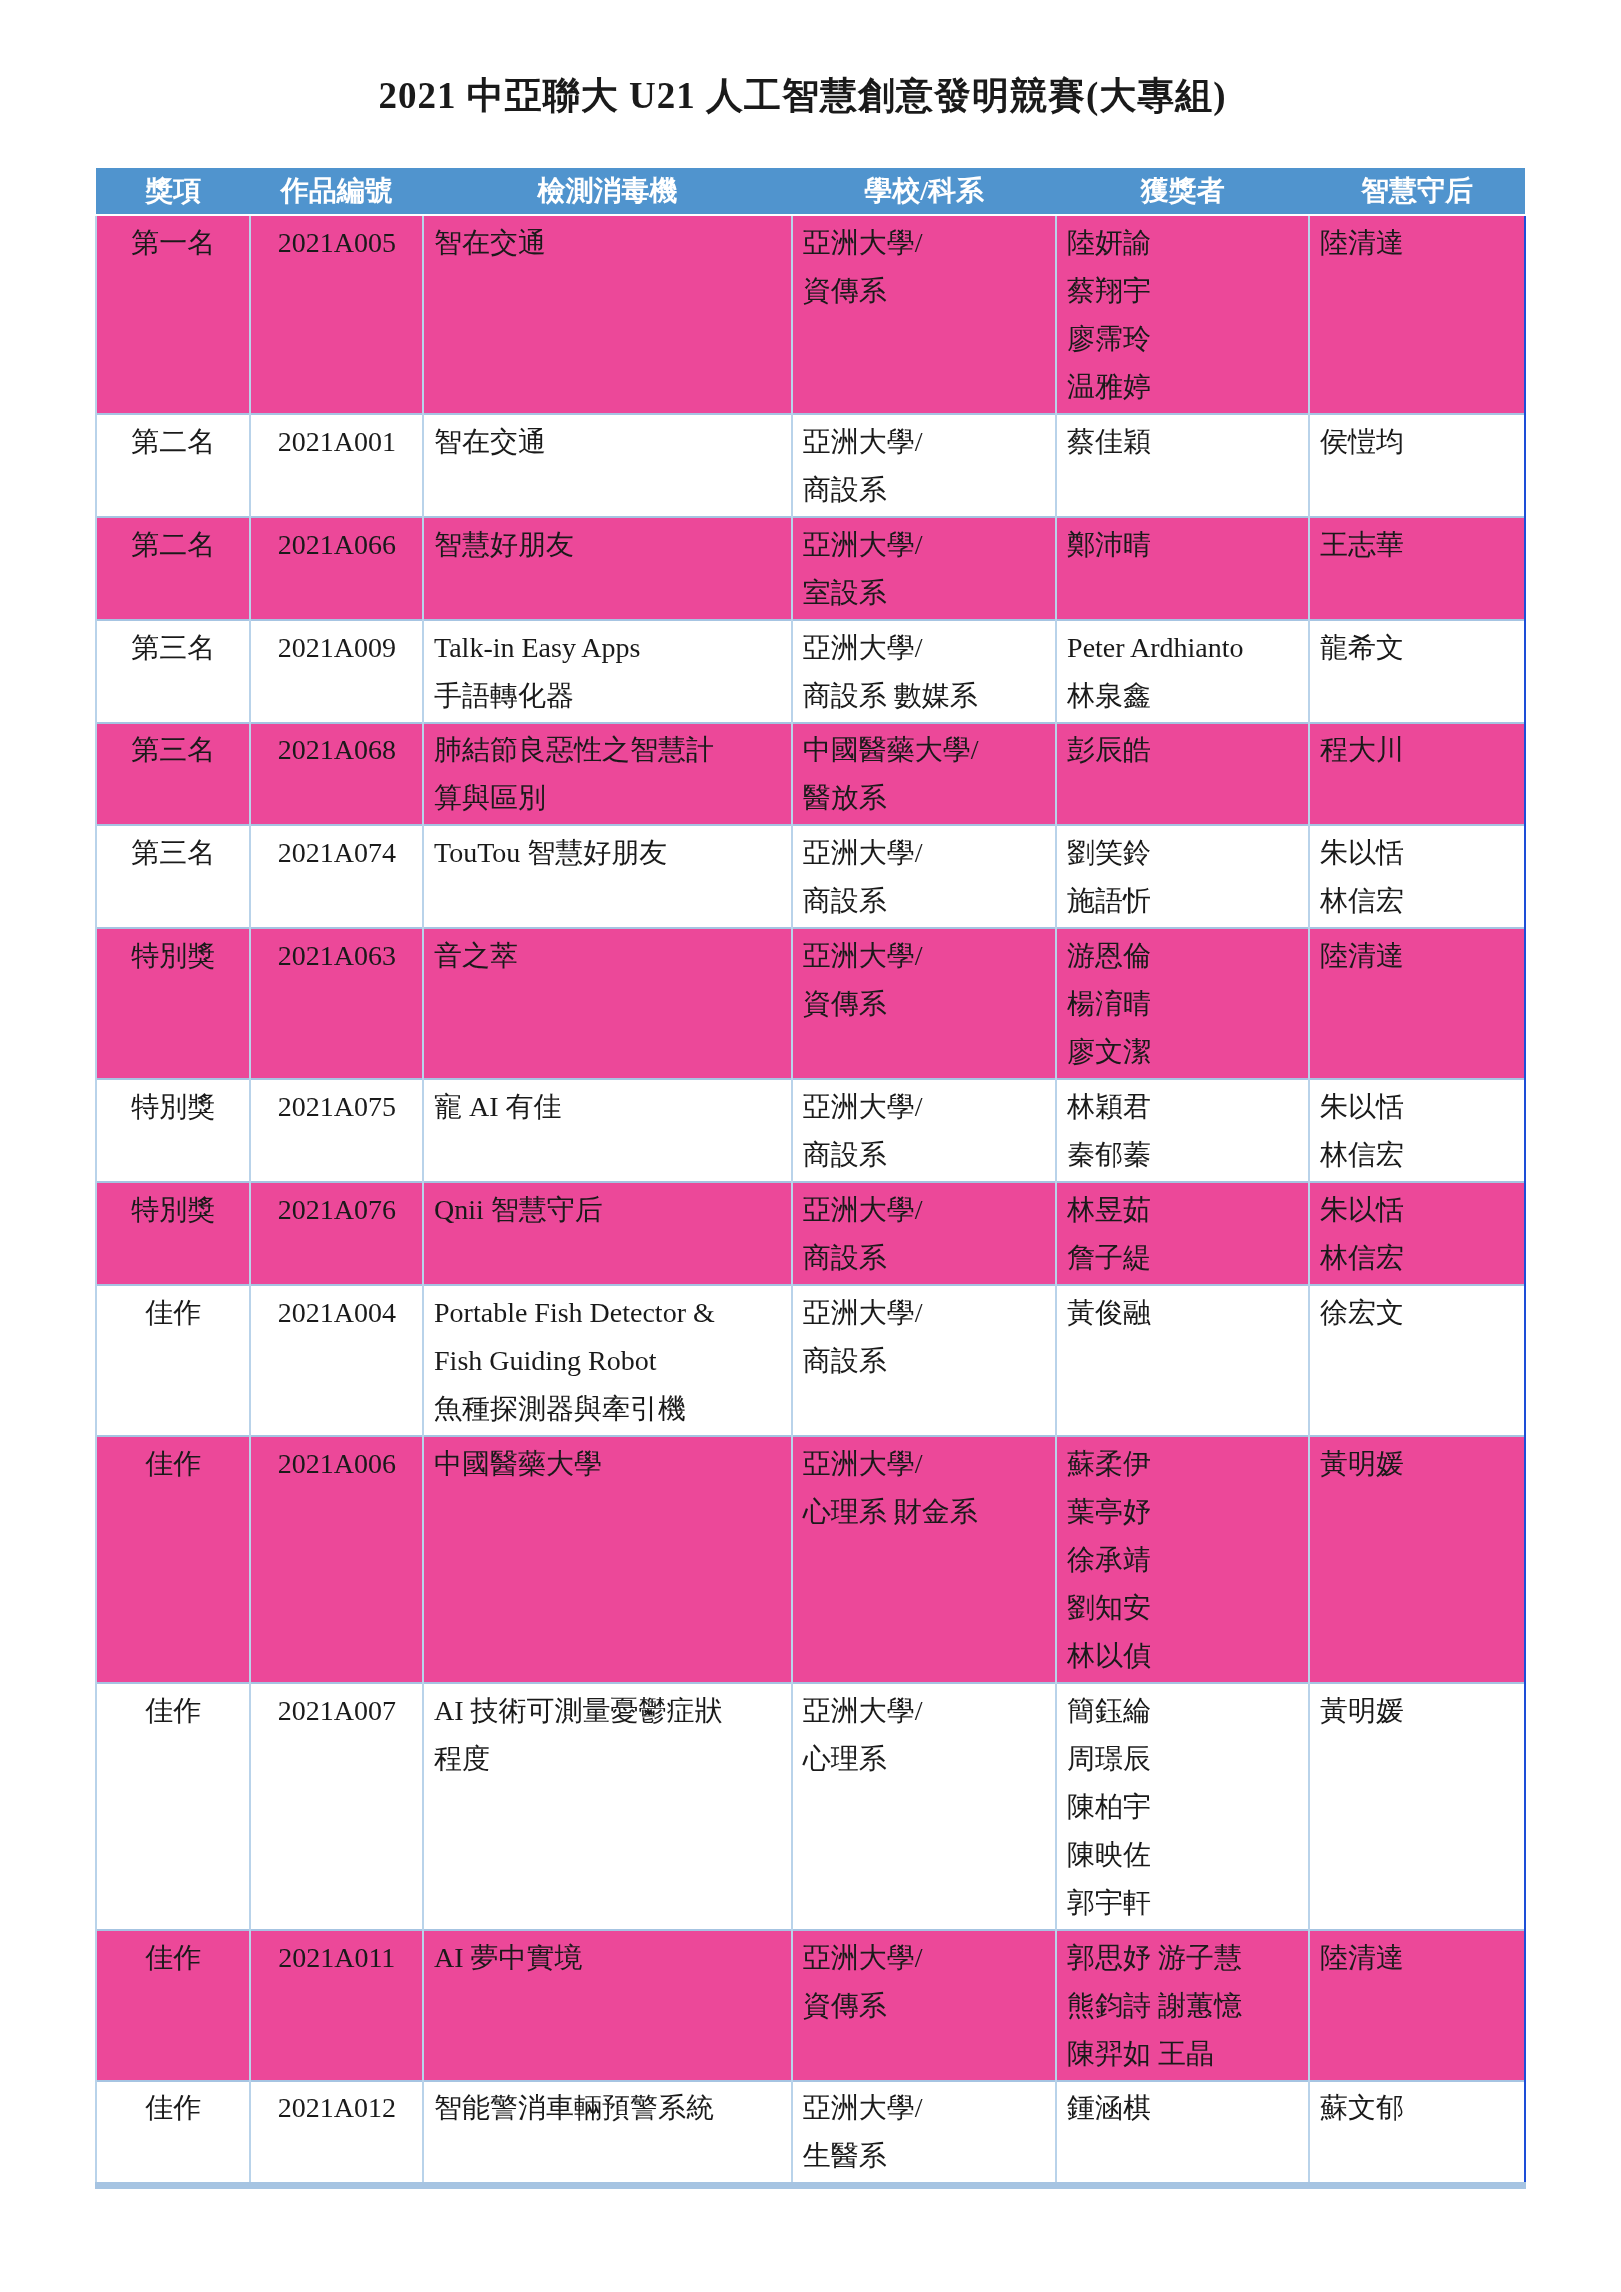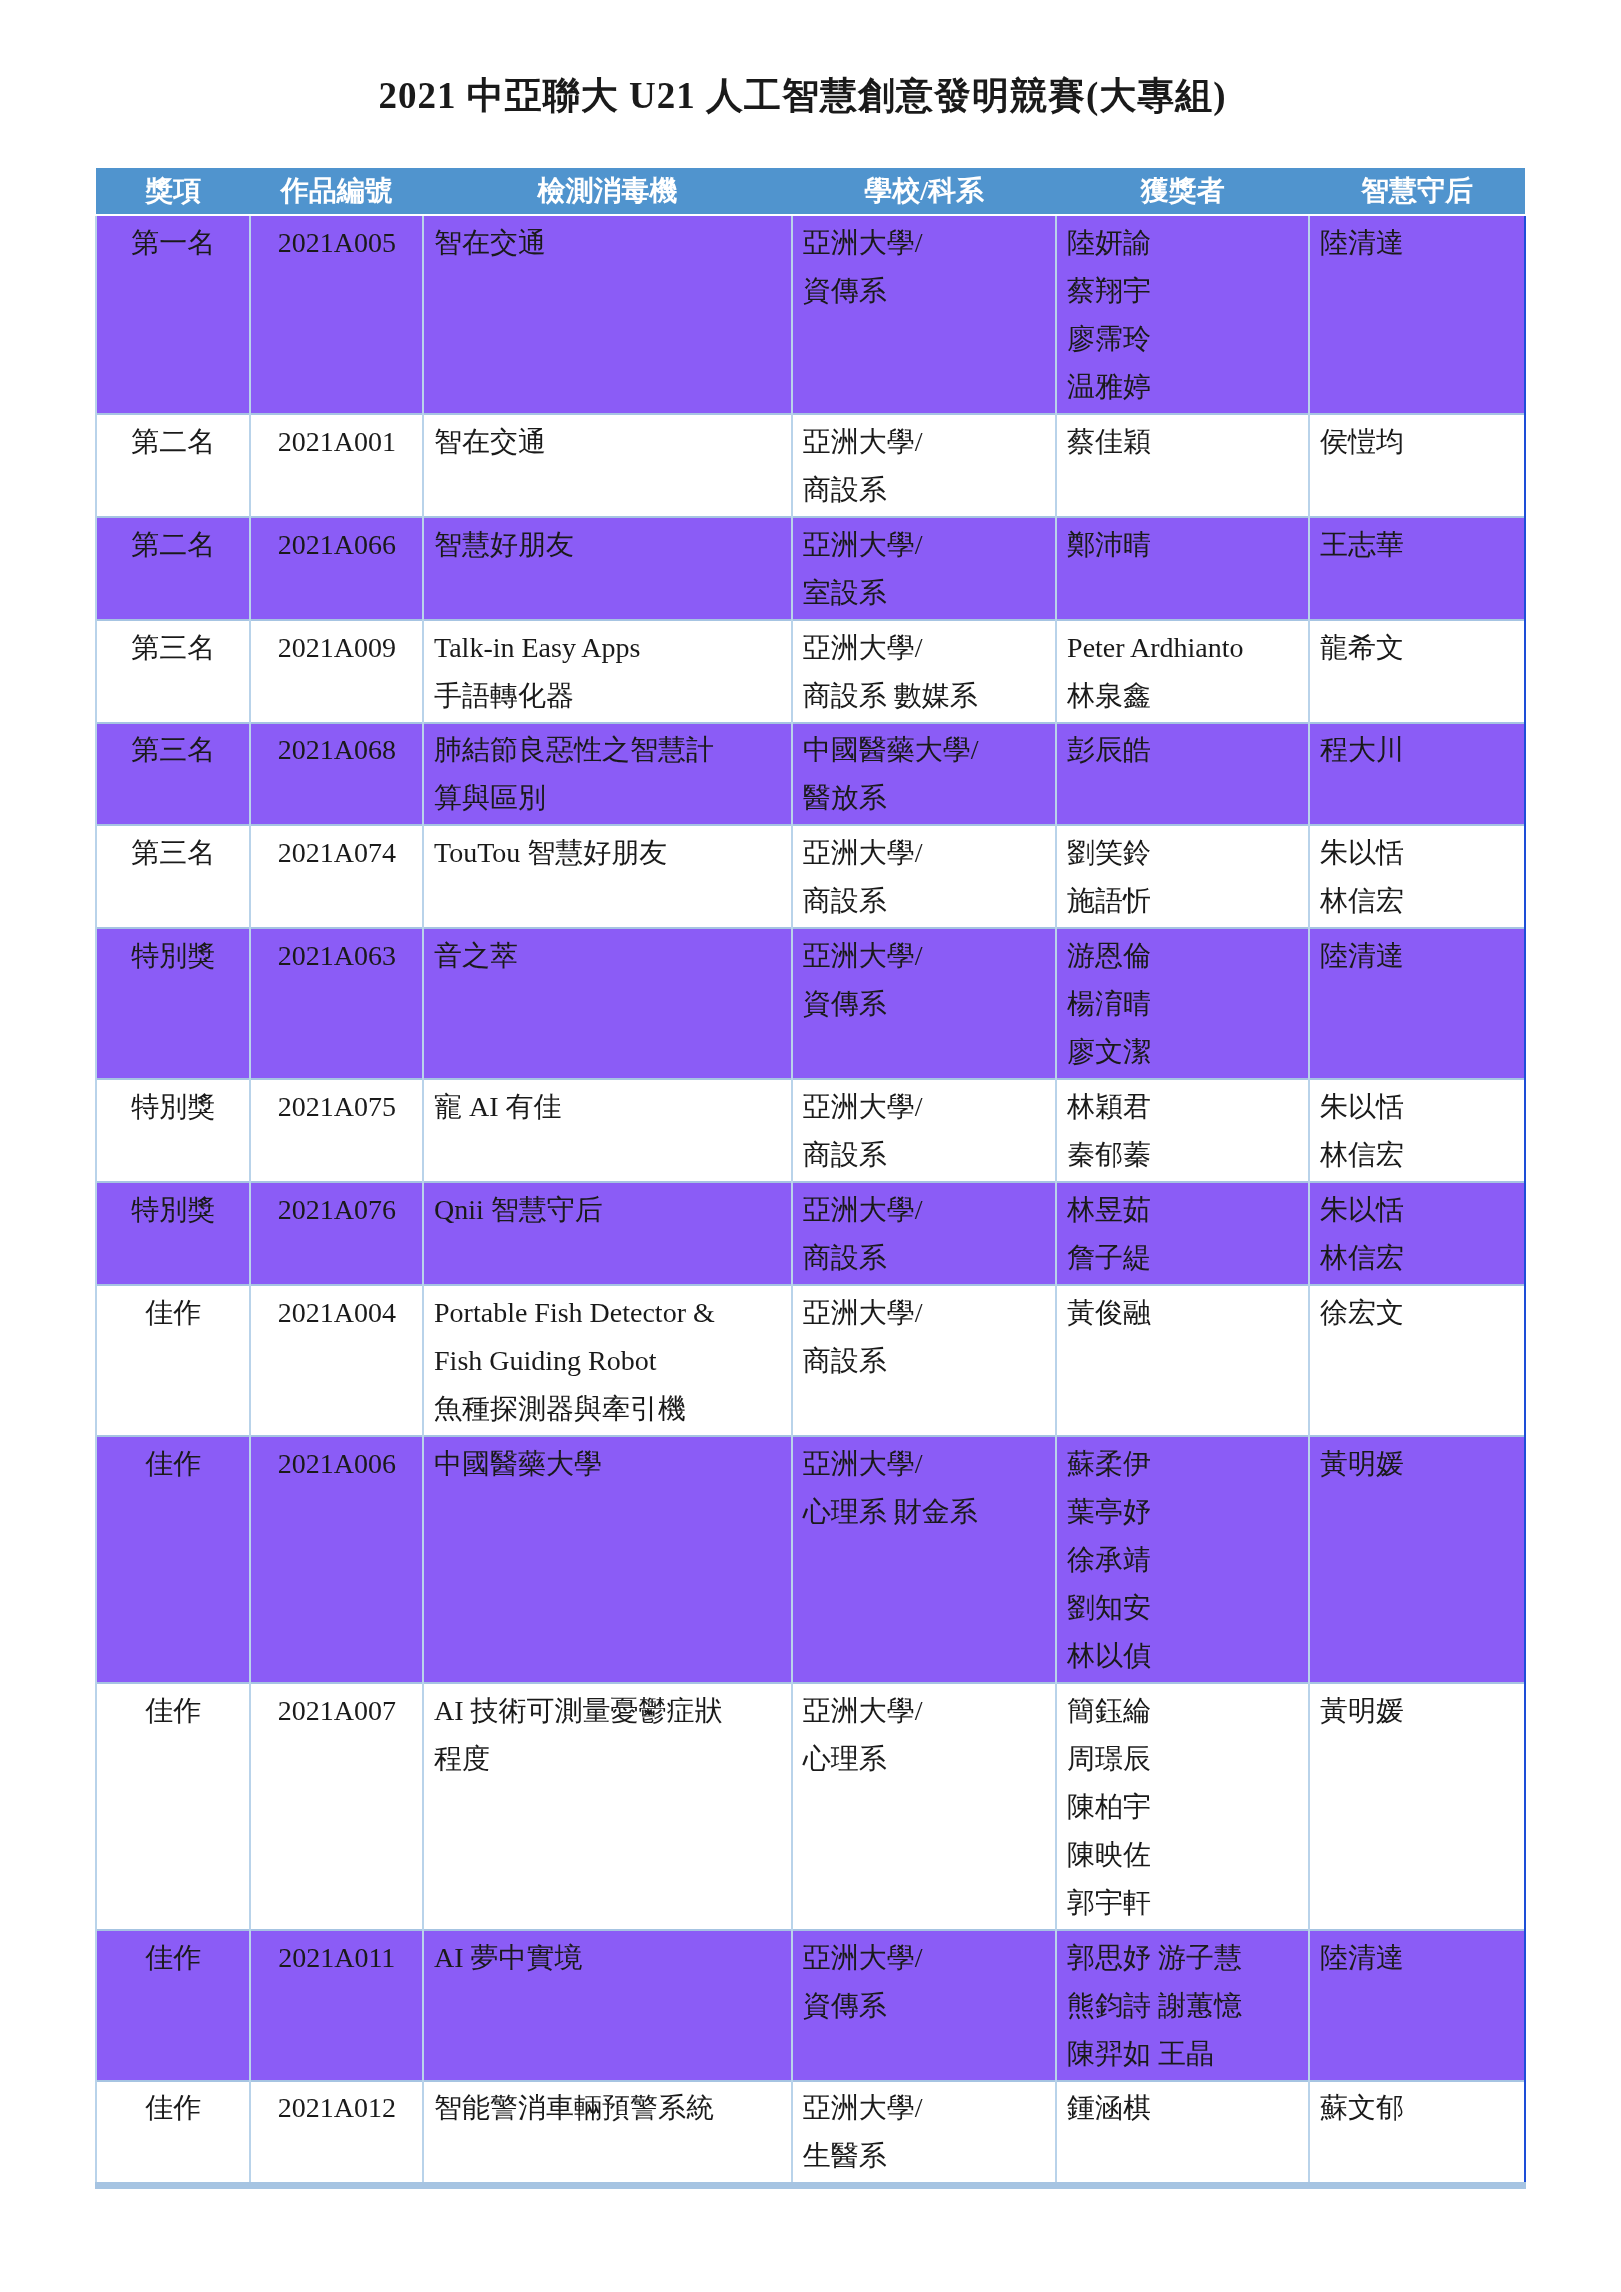--- a/index.html
+++ b/index.html
@@ -46,21 +46,21 @@
     line-height: 48px;
     vertical-align: top;
     padding: 2.9px 9.8px 2px 9.8px;
     border-left: 2px solid #b9d3ea;
     border-top: 2.9px solid #a6c4e2;
     white-space: pre-line;
     overflow: hidden;
   }
   tbody td:last-child { border-right: 2px solid #1d4ed8; }
   tbody tr:first-child td { border-top: none; }
-  tbody tr.band { background: #8b5cf6; margin-left: 28px; }
+  tbody tr.band { background: #ec4899; margin-left: 28px; }
   tbody tr.plain { background: #ffffff; }
   td.c-award, td.c-id { text-align: center; padding-left: 2px; padding-right: 2px; }
   col.w1 { width: 10.8%; }
   col.w2 { width: 12.1%; }
   col.w3 { width: 25.8%; }
   col.w4 { width: 18.5%; }
   col.w5 { width: 17.7%; }
   col.w6 { width: 15.1%; }
 </style>
 </head>

